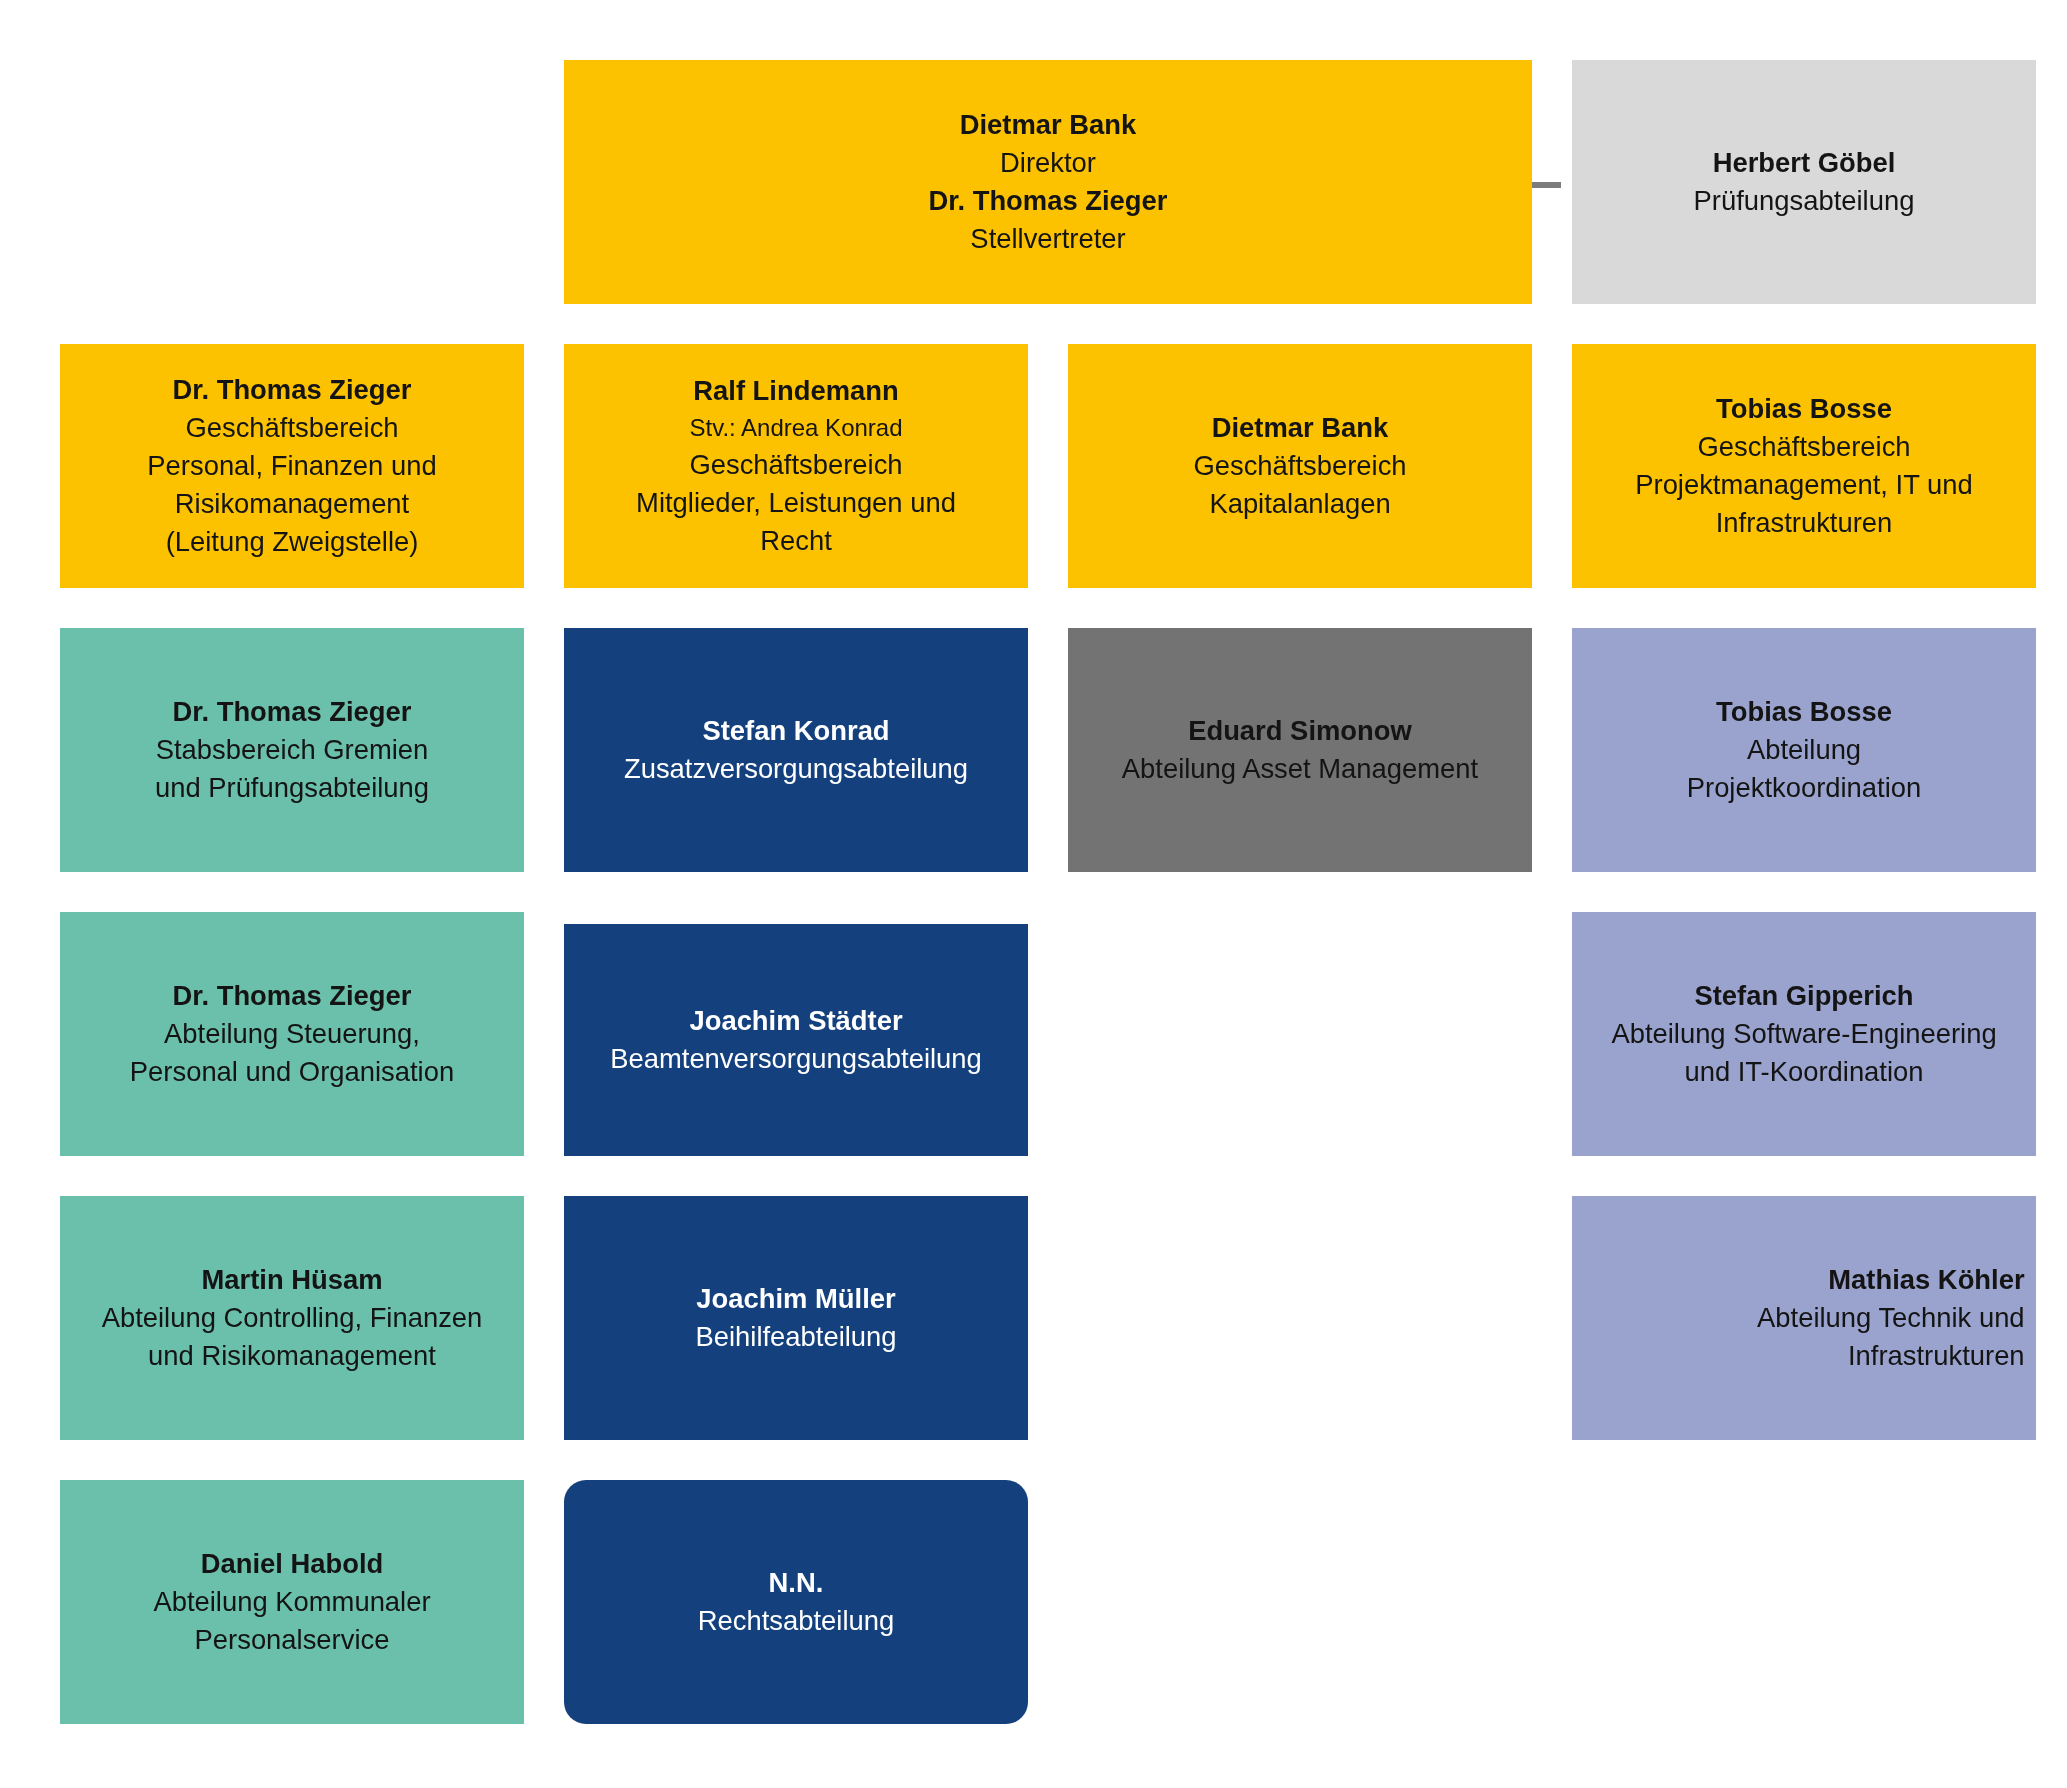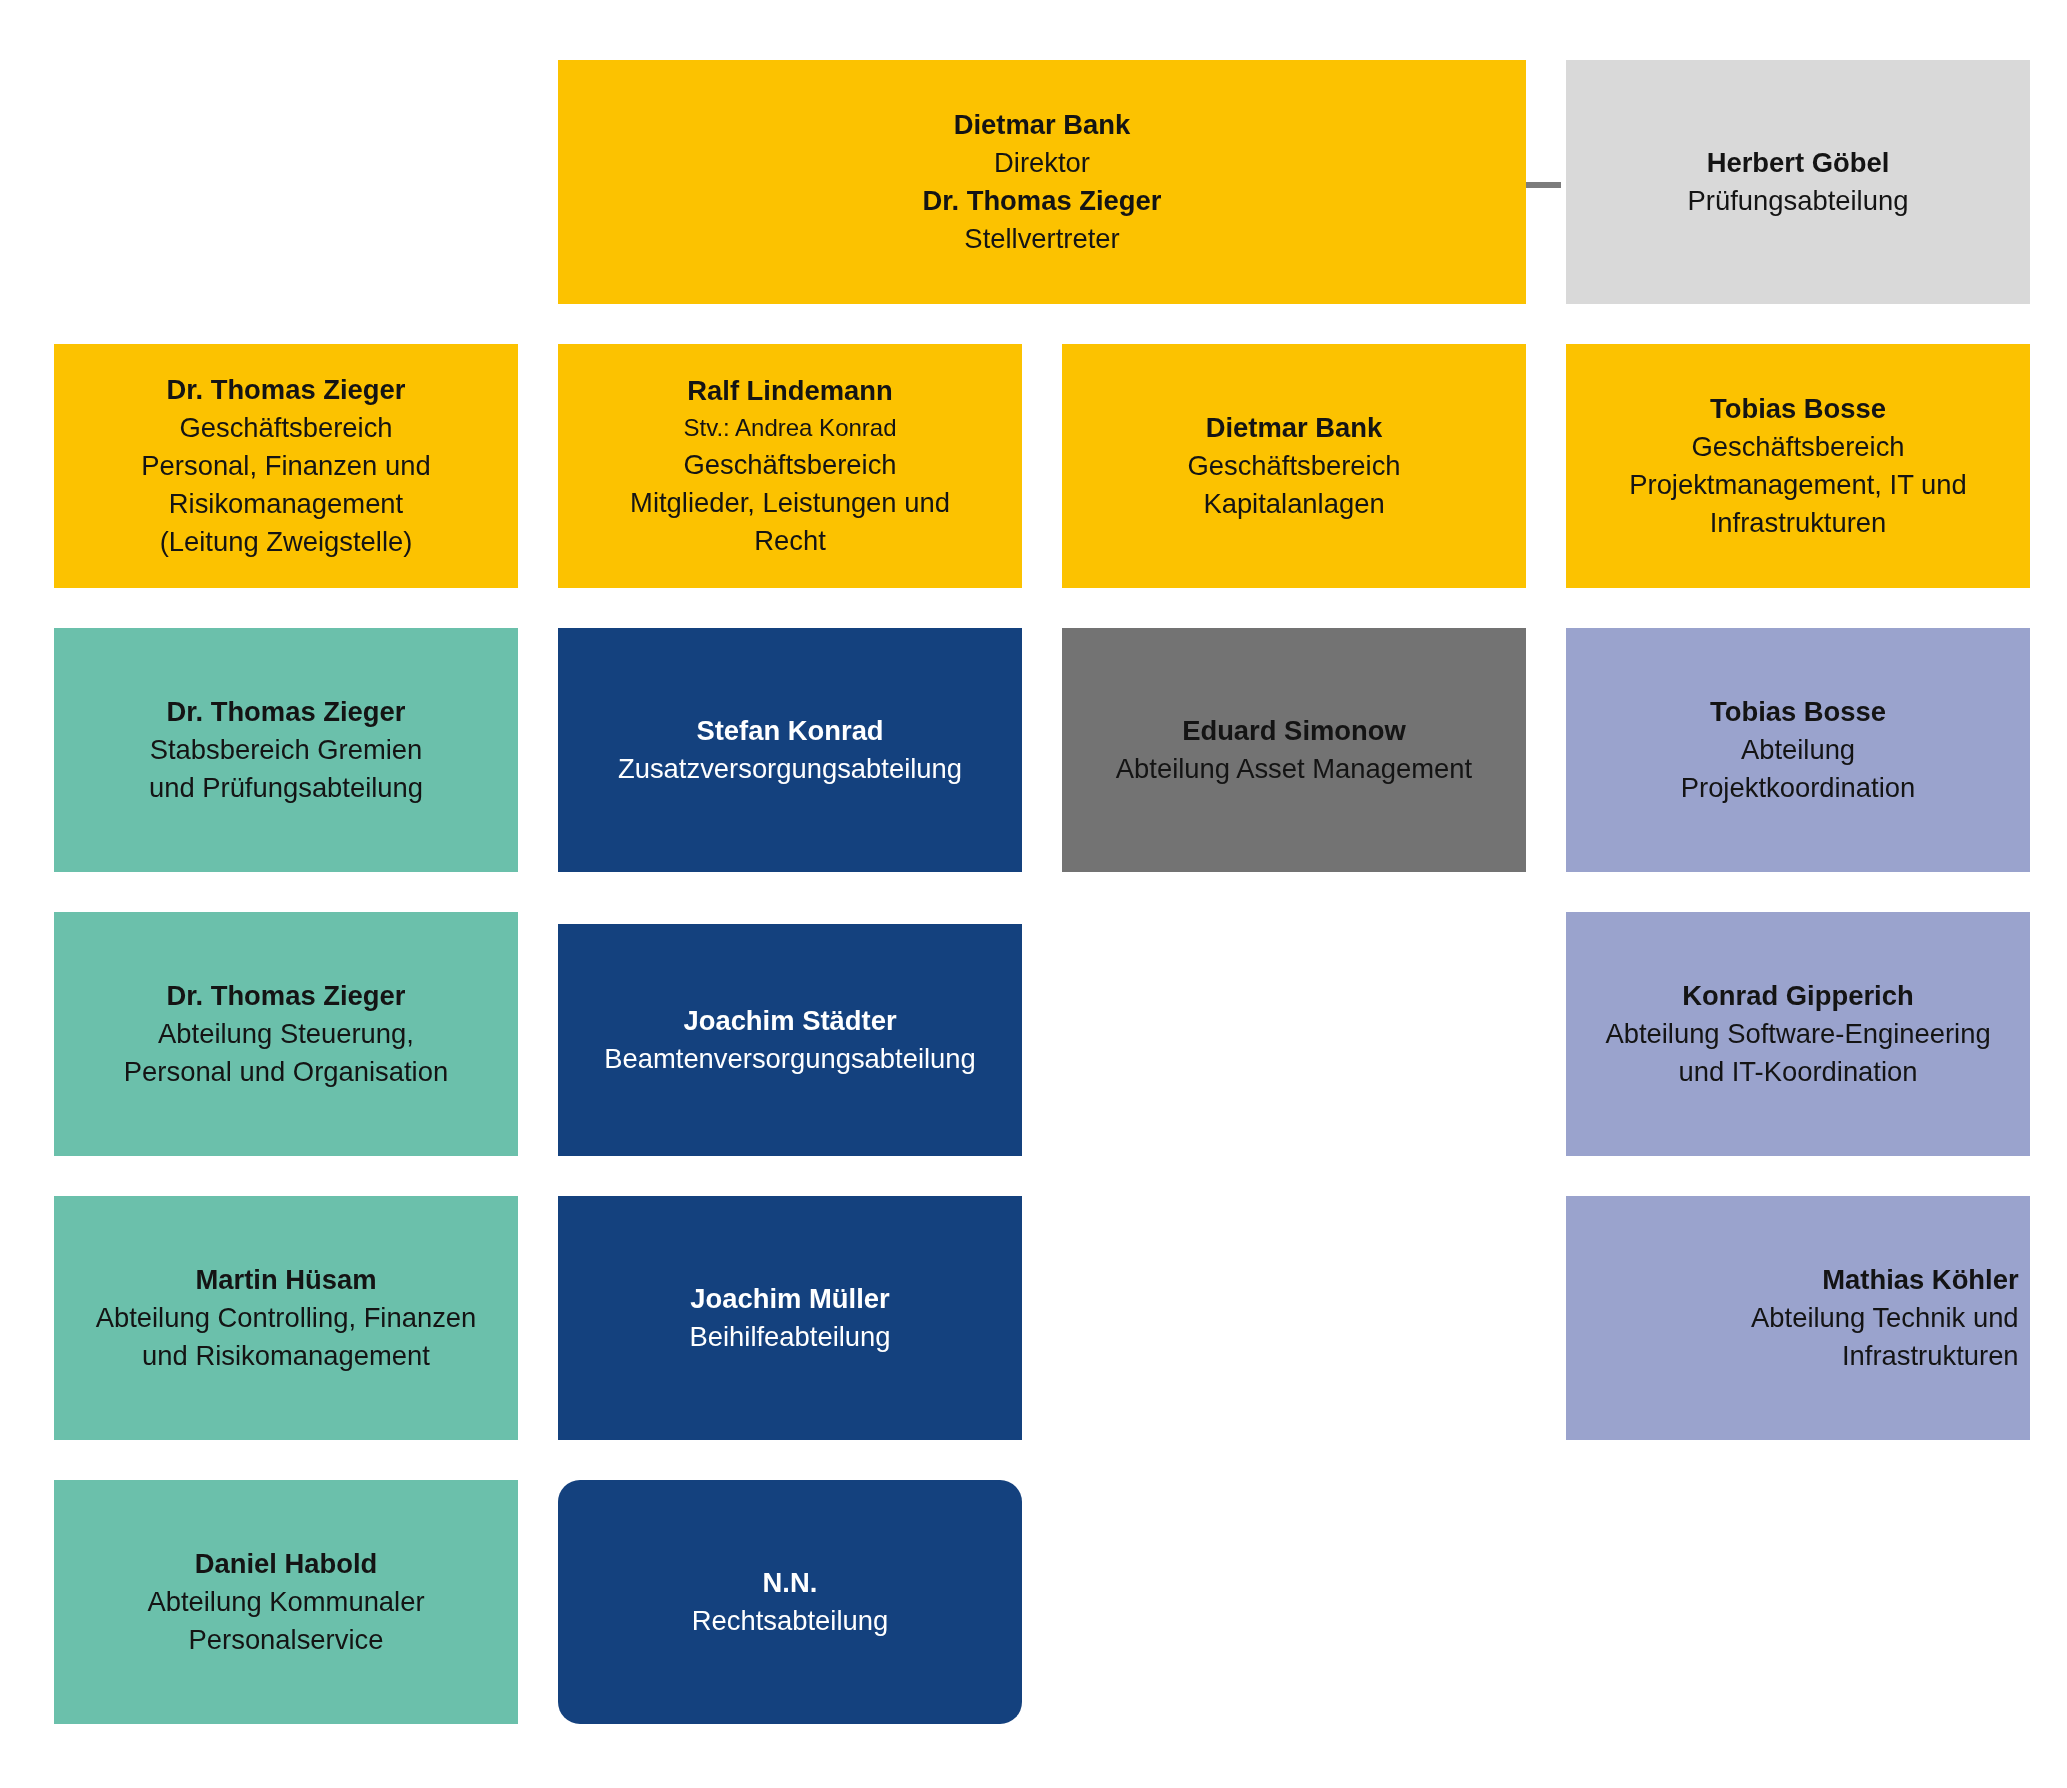--- a/index.html
+++ b/index.html
@@ -10,21 +10,21 @@
   .canvas {
     position: relative;
     width: 2068px;
     height: 1789px;
     background: #ffffff;
     font-family: "Liberation Sans", sans-serif;
     overflow: hidden;
   }
   .grid {
     position: absolute;
-    left: 54px;
+    left: 60px;
     top: 60px;
     display: grid;
     grid-template-columns: repeat(4, 464px);
     grid-template-rows: repeat(6, 244px);
     column-gap: 38px;
     row-gap: 31px;
     gap: 40px;
   }
   .box {
     position: relative;
@@ -115,21 +115,21 @@
       <div class="box" style="grid-area: 4 / 1 / auto / span 1; background: rgb(107, 192, 171); color: rgb(20, 20, 20);">
         <div class="line bold">Dr. Thomas Zieger</div>
         <div class="line regular">Abteilung Steuerung,</div>
         <div class="line regular">Personal und Organisation</div>
       </div>
       <div class="box" style="grid-area: 4 / 2 / auto / span 1; background: rgb(20, 65, 126); color: rgb(255, 255, 255); margin-top: 12px;">
         <div class="line bold">Joachim Städter</div>
         <div class="line regular">Beamtenversorgungsabteilung</div>
       </div>
       <div class="box" style="grid-area: 4 / 4 / auto / span 1; background: rgb(154, 163, 205); color: rgb(20, 20, 20);">
-        <div class="line bold">Konrad Gipperich</div>
+        <div class="line bold">Stefan Gipperich</div>
         <div class="line regular">Abteilung Software-Engineering</div>
         <div class="line regular">und IT-Koordination</div>
       </div>
       <div class="box" style="grid-area: 5 / 1 / auto / span 1; background: rgb(107, 192, 171); color: rgb(20, 20, 20);">
         <div class="line bold">Martin Hüsam</div>
         <div class="line regular">Abteilung Controlling, Finanzen</div>
         <div class="line regular">und Risikomanagement</div>
       </div>
       <div class="box" style="grid-area: 5 / 2 / auto / span 1; background: rgb(20, 65, 126); color: rgb(255, 255, 255);">
         <div class="line bold">Joachim Müller</div>

